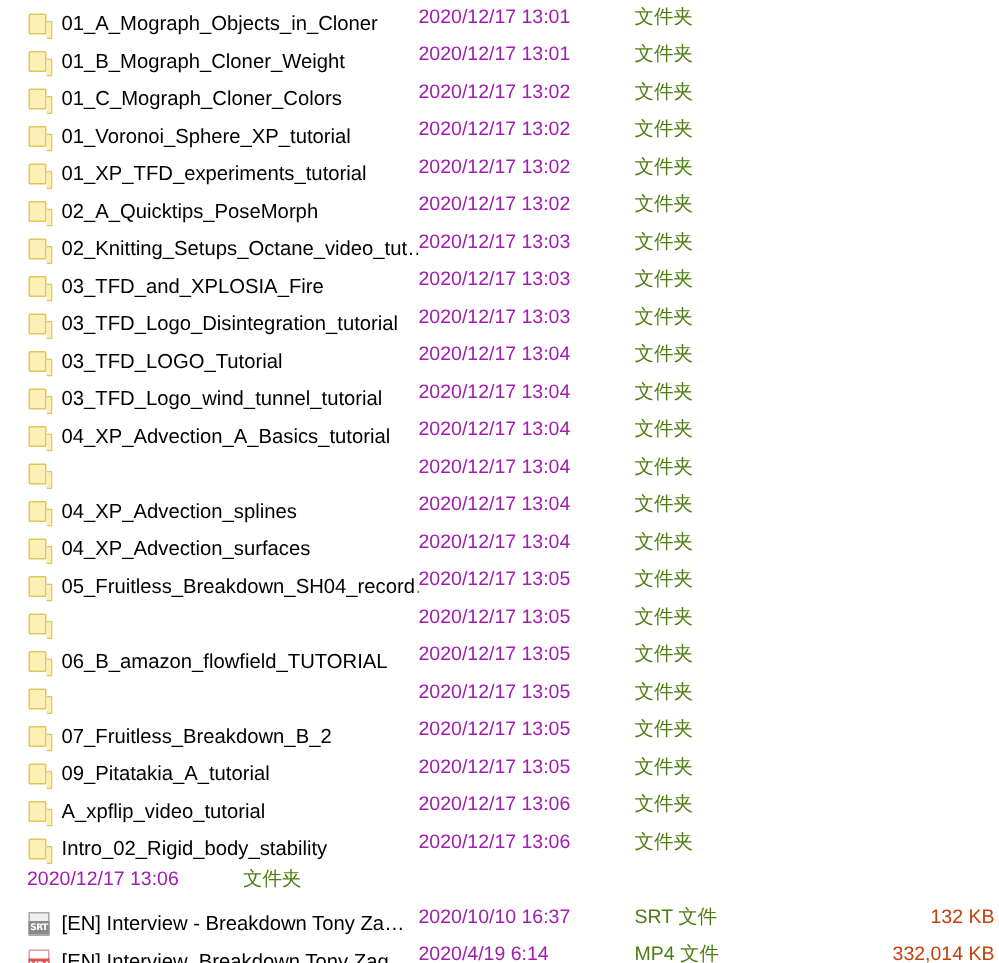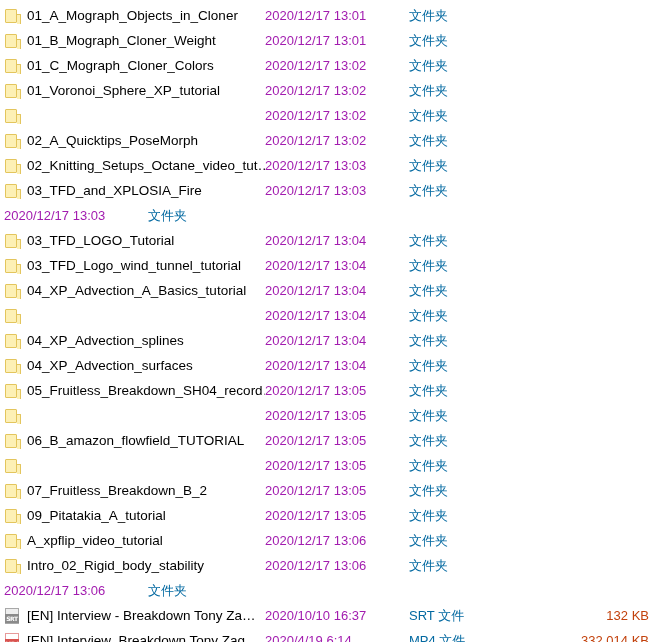--- a/index.html
+++ b/index.html
@@ -14,24 +14,23 @@
 
   #file-list {
     width: 666px;
     height: 642px;
     padding-top: 3px;
     background: #ffffff;
   }
 
   .row {
     display: flex;
-    align-items: center;
     height: 25px;
     width: 567px;
-    padding-left: 4px;
+    padding-left: 18px;
     white-space: nowrap;
   }
 
   
   .cell-name {
     display: flex;
     align-items: center;
     width: 261px;
     min-width: 261px;
     overflow: hidden;
@@ -61,21 +60,21 @@
     font-size: 13px;
     color: #a21caf;
     line-height: 16px;
   }
 
   
   .cell-type {
     width: 130px;
     min-width: 130px;
     font-size: 13px;
-    color: #0369a1;
+    color: #4d7c0f;
     line-height: 16px;
   }
 
   
   .cell-size {
     width: 110px;
     min-width: 110px;
     text-align: right;
     font-size: 13px;
     color: #c2410c;
@@ -191,20 +190,21 @@
       </div>
       <div class="cell-date">2020/12/17 13:02</div>
       <div class="cell-type">文件夹</div>
       <div class="cell-size"></div>
     </div>
     <div class="row">
       <div class="cell-name">
         <span class="icon-wrap">
           <span class="ico-folder"></span>
         </span>
+        <span class="name-text">01_XP_TFD_experiments_tutorial</span>
       </div>
       <div class="cell-date">2020/12/17 13:02</div>
       <div class="cell-type">文件夹</div>
       <div class="cell-size"></div>
     </div>
     <div class="row">
       <div class="cell-name">
         <span class="icon-wrap">
           <span class="ico-folder"></span>
         </span>
@@ -230,20 +230,26 @@
         <span class="icon-wrap">
           <span class="ico-folder"></span>
         </span>
         <span class="name-text">03_TFD_and_XPLOSIA_Fire</span>
       </div>
       <div class="cell-date">2020/12/17 13:03</div>
       <div class="cell-type">文件夹</div>
       <div class="cell-size"></div>
     </div>
     <div class="row">
+      <div class="cell-name">
+        <span class="icon-wrap">
+          <span class="ico-folder"></span>
+        </span>
+        <span class="name-text">03_TFD_Logo_Disintegration_tutorial</span>
+      </div>
       <div class="cell-date">2020/12/17 13:03</div>
       <div class="cell-type">文件夹</div>
       <div class="cell-size"></div>
     </div>
     <div class="row">
       <div class="cell-name">
         <span class="icon-wrap">
           <span class="ico-folder"></span>
         </span>
         <span class="name-text">03_TFD_LOGO_Tutorial</span>

